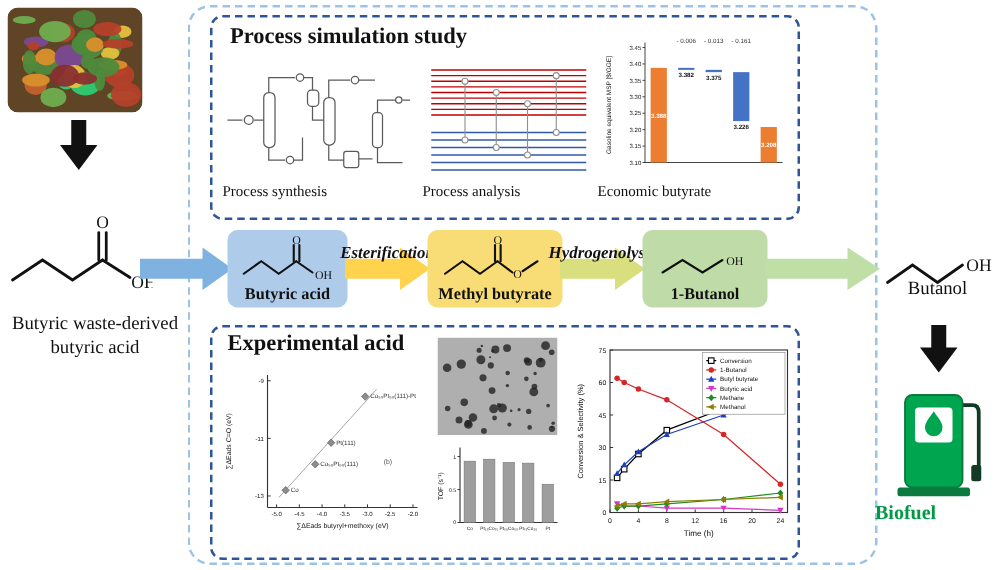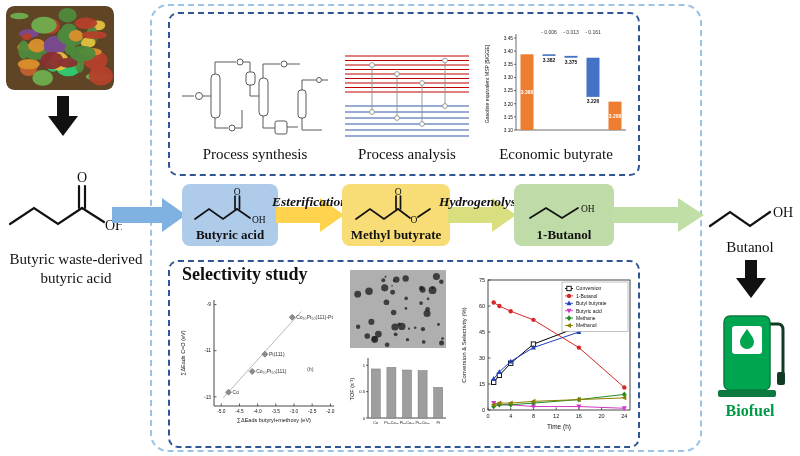--- a/index.html
+++ b/index.html
@@ -2,30 +2,30 @@
 <html><head>
 <meta charset="utf-8">
 <style>
   *{box-sizing:border-box;margin:0;padding:0}
   body{background:#fff}
   .canvas{position:relative;width:800px;height:456px;background:#fff;font-family:"Liberation Serif",serif;overflow:hidden;color:#111}
   .abs{position:absolute}
   .dashed-outer{border:2px dashed #9CC3E5;border-radius:18px}
   .dashed-inner{border:2px dashed #2F5597;border-radius:10px;background:#fff}
   .sec-title{font-weight:bold;font-size:18px;white-space:nowrap}
-  .caption{font-size:15px;text-align:center}
+  .caption{font-size:12px;text-align:left}
   .flow-box{border-radius:8px;display:flex;flex-direction:column;align-items:center;justify-content:space-between;padding:3px 2px 3px 2px}
   .flow-label{font-weight:bold;font-size:13px;white-space:nowrap}
   .reaction-label{font-style:italic;font-weight:bold;font-size:13.5px;text-align:center;white-space:nowrap}
   .bond2{stroke:#111;stroke-width:2.2;fill:none;stroke-linecap:round}
   .bond1{stroke:#111;stroke-width:1.7;fill:none;stroke-linecap:round}
   .atom-lg{font-family:"Liberation Serif",serif;font-size:14px;fill:#111}
   .atom-sm{font-family:"Liberation Serif",serif;font-size:9.5px;fill:#111}
   .mid{text-anchor:middle}
-  .biofuel{font-weight:bold;font-size:16px;color:#009A47;text-align:center}
+  .biofuel{font-weight:bold;font-size:16px;color:#009A47;text-align:left}
   .side-label{font-size:15px;text-align:center;line-height:1.25}
   svg{display:block}
   .rounded{border-radius:8px;overflow:hidden}
 </style>
 </head>
 <body>
 
 <div class="canvas">
 
   <div class="abs dashed-outer" style="left:150px;top:4px;width:552px;height:448px"></div>
@@ -79,20 +79,21 @@
     <path class="bond2" d="M77,40 V18"></path>
     <path class="bond2" d="M83,40 V18"></path>
     <text x="80" y="14" class="atom-lg mid">O</text>
     <path class="bond2" d="M80,40 L102,54"></path>
     <text x="103" y="62" class="atom-lg">OH</text>
   </svg>
 
   <div class="abs side-label" style="left:0;top:250px;width:152px">Butyric waste-derived butyric acid</div>
 
   <div class="abs dashed-inner" style="left:168px;top:12px;width:472px;height:164px">
+    <div class="abs sec-title" style="left:14px;top:4px">Process simulation study</div>
 
     <svg class="abs" style="left:10px;top:34px" width="150" height="94" viewBox="0 0 150 94">
       <g fill="none" stroke="#5b5b5b" stroke-width="1">
         <path d="M2,48 H14"></path>
           <circle cx="19" cy="48" r="3.5"></circle>
           <path d="M23,48 H31"></path>
         <rect x="31" y="26" width="9" height="44" rx="4"></rect>
         <path d="M35,26 V14 H56"></path>
           <circle cx="60" cy="14" r="3"></circle>
           <path d="M63,14 H70 V24"></path>
@@ -237,21 +238,21 @@
       <text x="57" y="25" class="atom-sm">OH</text>
     </svg>
     <span class="flow-label">1-Butanol</span>
   </div>
 
   <svg class="abs" style="left:612px;top:197px" width="92" height="36" viewBox="0 0 92 36">
     <polygon points="0,10 66,10 66,1 92,18 66,35 66,26 0,26" fill="#BFDFA6"></polygon>
   </svg>
 
   <div class="abs dashed-inner" style="left:168px;top:260px;width:472px;height:188px">
-    <div class="abs sec-title" style="left:12px;top:2px">Selectivity study</div>
+    <div class="abs sec-title" style="left:12px;top:2px">Experimental acid</div>
     <svg class="abs" id="chart-dft" style="left:6px;top:28px" width="166" height="152" viewBox="0 0 166 152">
         <line x1="38" y1="10" x2="38" y2="116" stroke="#333" stroke-width="0.9"></line>
         <line x1="38" y1="116" x2="158" y2="116" stroke="#333" stroke-width="0.9"></line>
         <line x1="45.27272727272728" y1="116" x2="45.27272727272728" y2="113.5" stroke="#333" stroke-width="0.8"></line>
         <text x="45.27272727272728" y="123" font-size="4.8" fill="#111" text-anchor="middle" font-family="&quot;Liberation Sans&quot;,sans-serif">-5.0</text>
         <line x1="63.45454545454546" y1="116" x2="63.45454545454546" y2="113.5" stroke="#333" stroke-width="0.8"></line>
         <text x="63.45454545454546" y="123" font-size="4.8" fill="#111" text-anchor="middle" font-family="&quot;Liberation Sans&quot;,sans-serif">-4.5</text>
         <line x1="81.63636363636364" y1="116" x2="81.63636363636364" y2="113.5" stroke="#333" stroke-width="0.8"></line>
         <text x="81.63636363636364" y="123" font-size="4.8" fill="#111" text-anchor="middle" font-family="&quot;Liberation Sans&quot;,sans-serif">-4.0</text>
         <line x1="99.81818181818181" y1="116" x2="99.81818181818181" y2="113.5" stroke="#333" stroke-width="0.8"></line>
@@ -440,21 +441,21 @@
         <line x1="107" y1="57.5" x2="115" y2="57.5" stroke="#8B8000" stroke-width="0.9"></line>
         <path d="M108.2,57.5L113,55L113,60Z" fill="#8B8000"></path>
         <text x="118" y="59.3" font-size="5" fill="#111" text-anchor="start" font-family="&quot;Liberation Sans&quot;,sans-serif">Methanol</text>
       </svg>
   </div>
 
   <svg class="abs" style="left:704px;top:186px" width="94" height="50" viewBox="0 0 94 50">
     <path class="bond2" d="M6,40 L26,26 L46,40 L66,26"></path>
     <text x="69" y="31" class="atom-lg">OH</text>
   </svg>
-  <div class="abs side-label" style="left:700px;top:238px;width:100px">Butanol</div>
+  <div class="abs side-label" style="left:700px;top:222px;width:100px">Butanol</div>
 
   <svg class="abs" style="left:736px;top:260px" width="30" height="38" viewBox="0 0 30 38">
     <polygon points="9,0 21,0 21,18 30,18 15,38 0,18 9,18" fill="#111"></polygon>
   </svg>
 
   <svg class="abs" style="left:716px;top:300px" width="72" height="98" viewBox="0 0 72 98">
     <path d="M54,24 h8 c4,0 5,3 5,6 v44" fill="none" stroke="#123A24" stroke-width="3"></path>
     <rect x="61" y="72" width="8" height="13" rx="2" fill="#123A24"></rect>
     <rect x="8" y="16" width="46" height="74" rx="6" fill="#00A550" stroke="#0B7A3E" stroke-width="1.5"></rect>
     <rect x="16" y="26" width="30" height="28" rx="3" fill="#fff"></rect>

